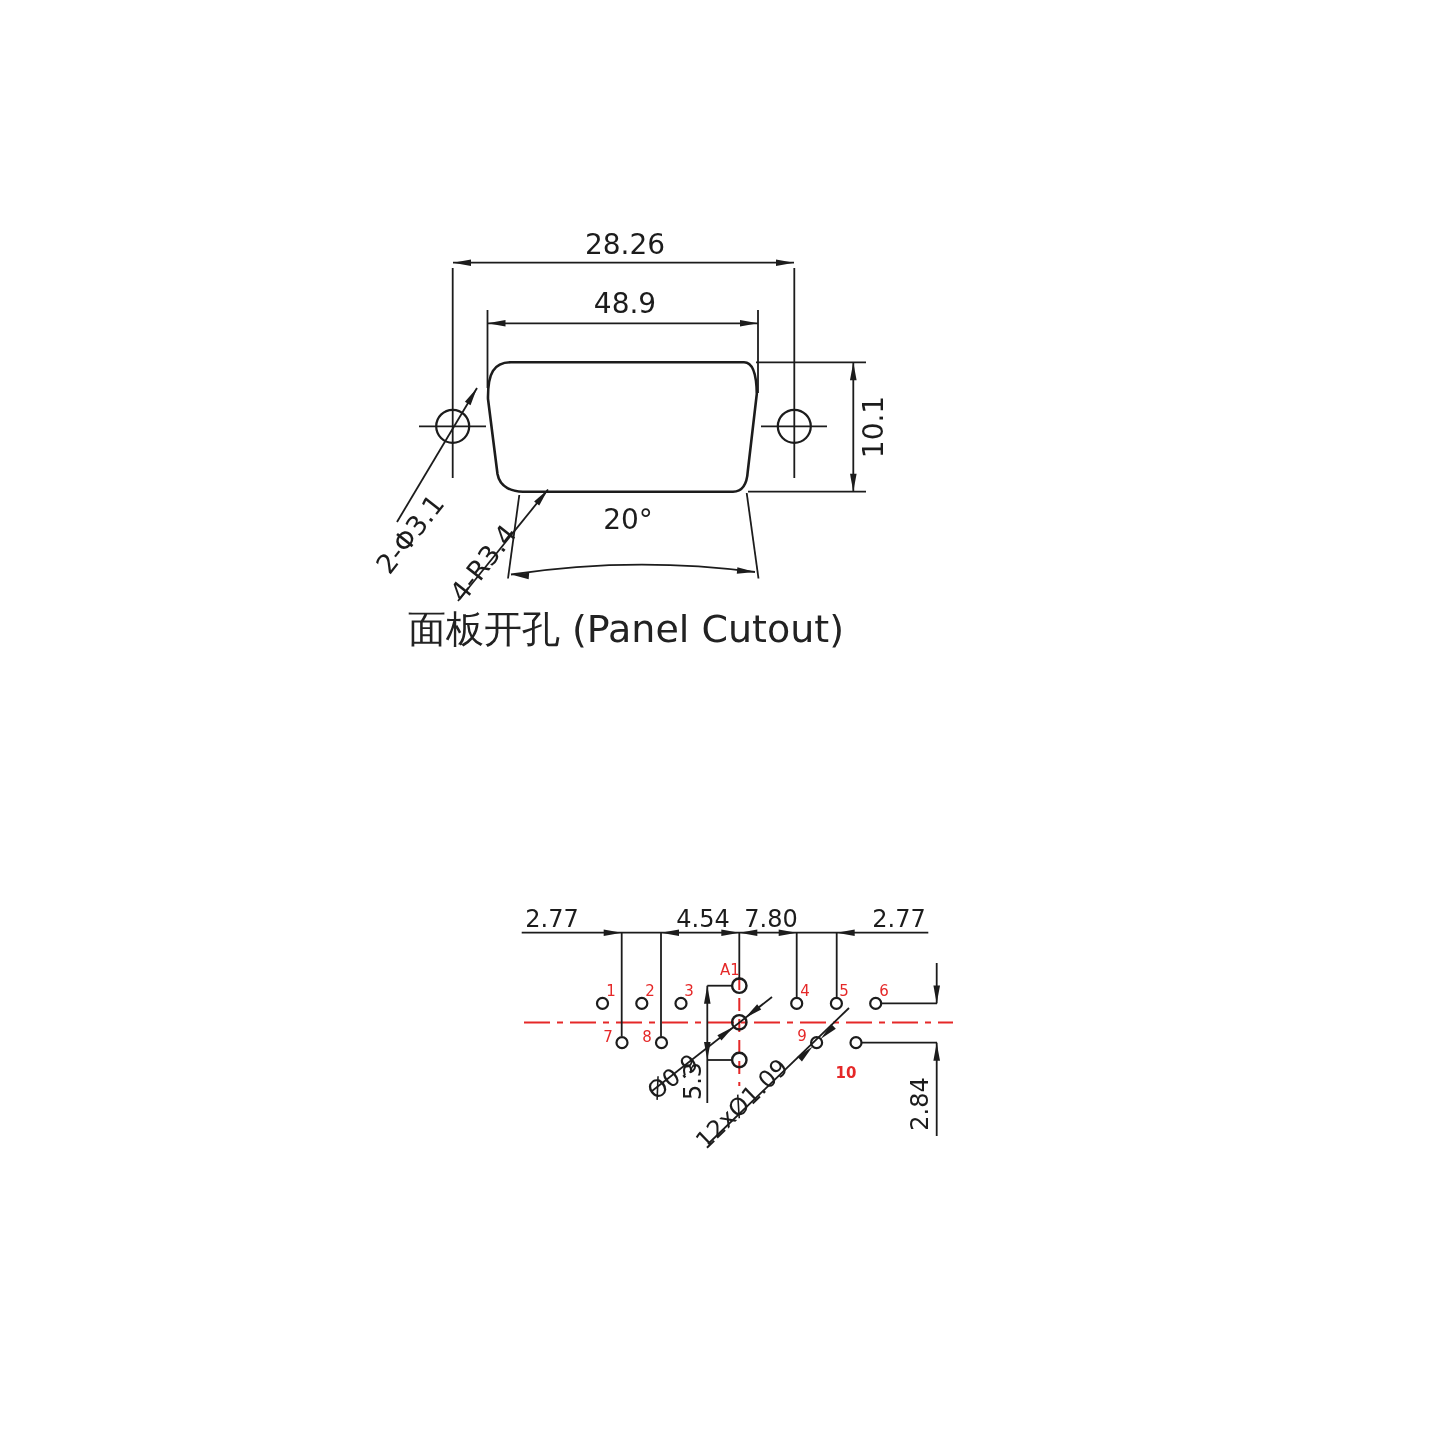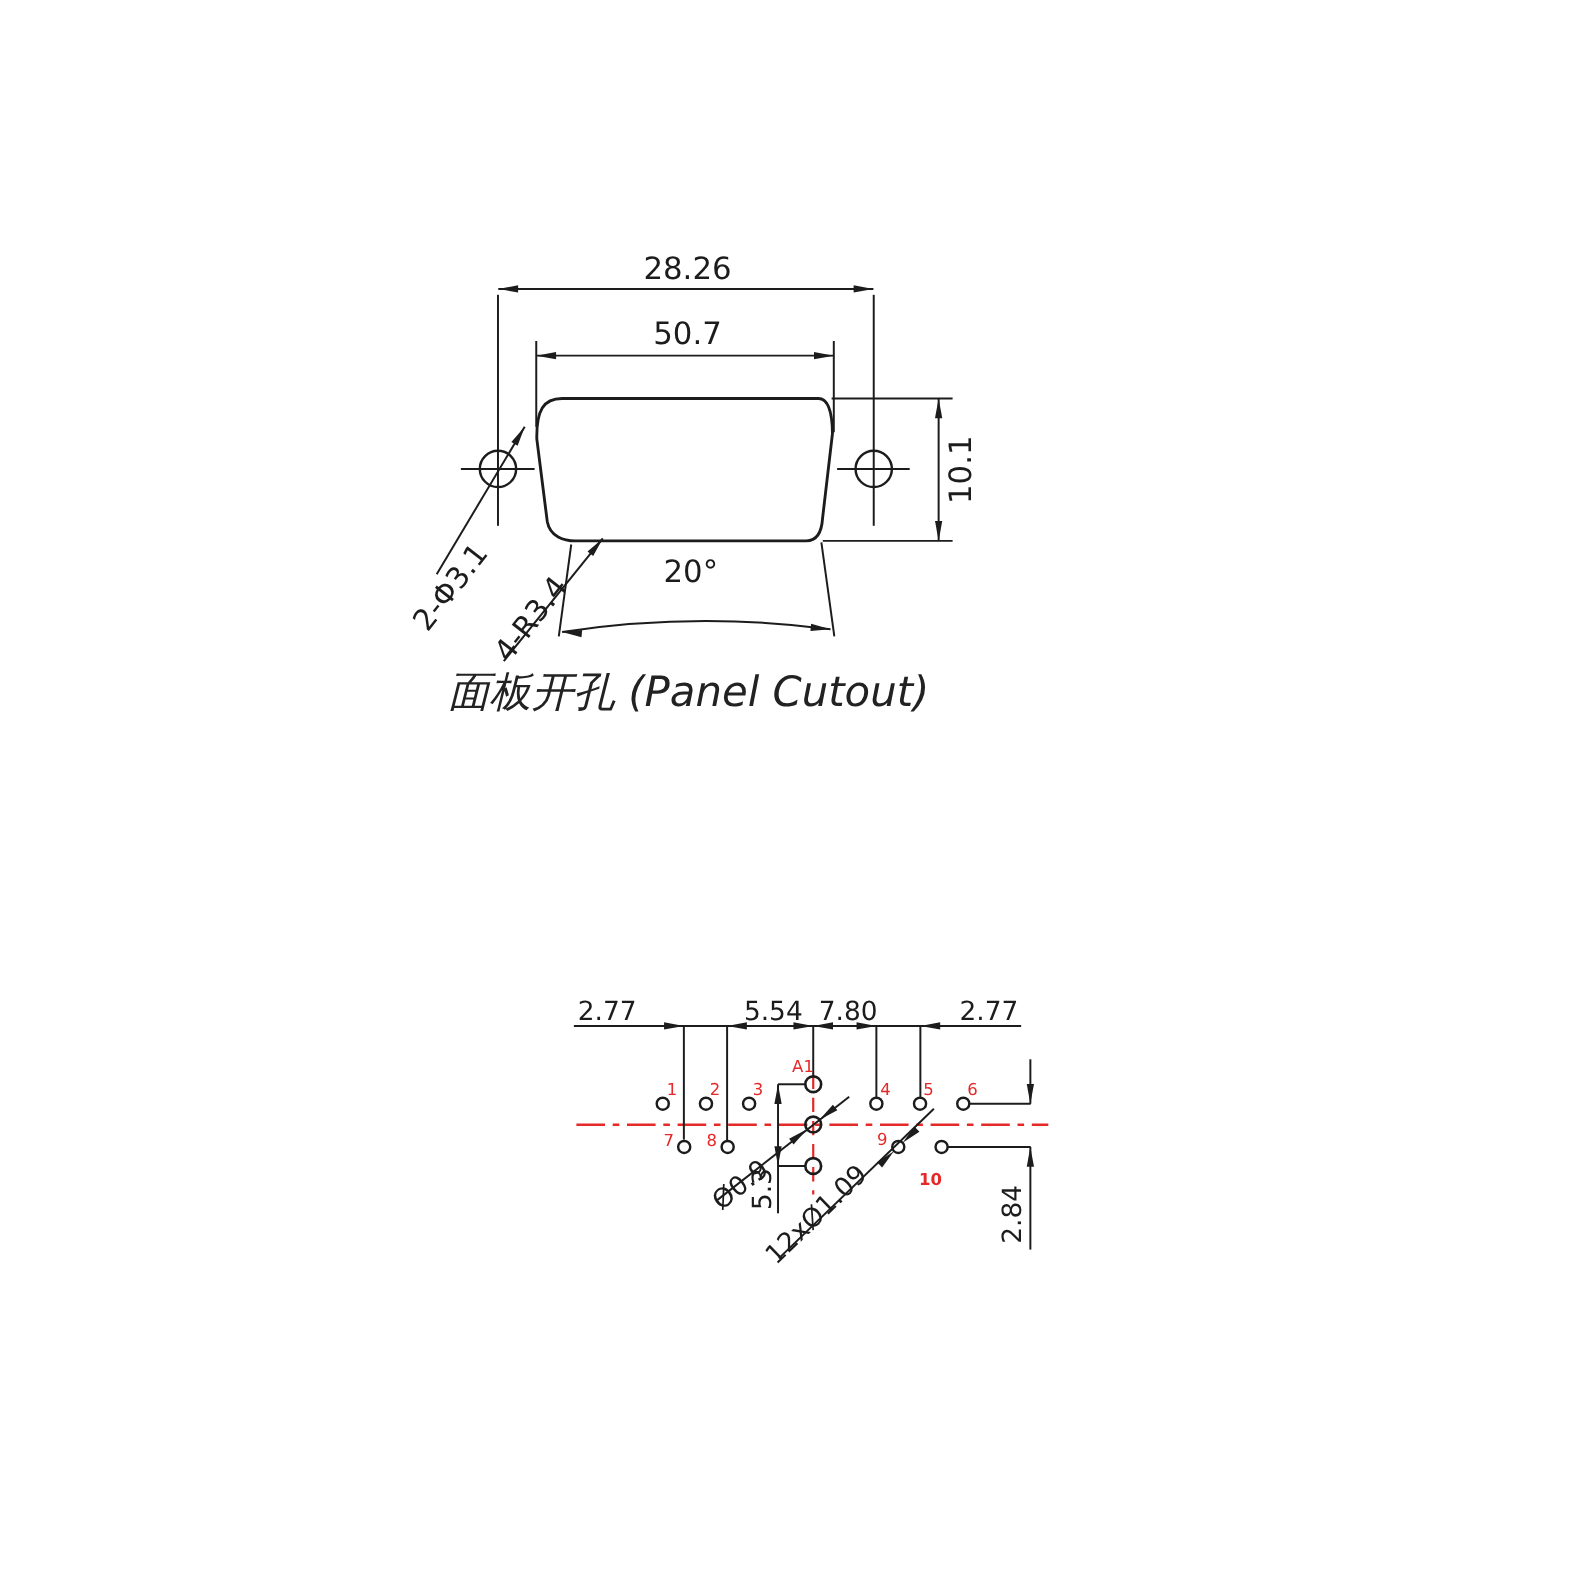--- a/index.html
+++ b/index.html
@@ -7,21 +7,21 @@
           font-family:"DejaVu Sans","Liberation Sans",sans-serif;}
   svg{position:absolute;left:0;top:0;}
   .t{position:absolute;transform:translate(-50%,-50%);white-space:nowrap;color:#1c1c1c;
      font-family:"DejaVu Sans","Liberation Sans",sans-serif;line-height:1;}
   .dim-panel{font-size:28px;}
   .dim-pcb{font-size:24px;}
   .rot90{transform:translate(-50%,-50%) rotate(-90deg);}
   .rot52{transform:translate(-50%,-50%) rotate(-52deg);}
   .rot38{transform:translate(-50%,-50%) rotate(-38deg);}
   .rot44{transform:translate(-50%,-50%) rotate(-44deg);}
-  .title{font-size:38px;color:#222;font-style:italic;}
+  .title{font-size:38px;color:#222;}
   .pin-label{font-size:15px;color:#e52828;}
   .watermark{position:absolute;left:518px;top:936px;font-size:82px;font-weight:700;
              letter-spacing:3px;color:#eaeaea;z-index:0;}
   .drawline{stroke:#1c1c1c;fill:none;}
   .redline{stroke:#e52828;fill:none;}
 </style>
 </head>
 <body>
 
 <div class="canvas">
@@ -131,29 +131,29 @@
       <polygon points="0,0 -18,3.3 -18,-3.3" transform="translate(936.7,1003.4) rotate(90)"></polygon>
       <polygon points="0,0 -18,3.3 -18,-3.3" transform="translate(936.7,1042.7) rotate(-90)"></polygon>
       <polygon points="0,0 -18,3.3 -18,-3.3" transform="translate(733.6,1026.7) rotate(-38)"></polygon>
       <polygon points="0,0 -18,3.3 -18,-3.3" transform="translate(745,1017.9) rotate(142)"></polygon>
       <polygon points="0,0 -18,3.3 -18,-3.3" transform="translate(812.6,1046.5) rotate(-44)"></polygon>
       <polygon points="0,0 -18,3.3 -18,-3.3" transform="translate(820.6,1038.9) rotate(136)"></polygon>
     </g>
   </svg>
 
   <span class="t dim-panel" style="left:625px;top:245px;">28.26</span>
-  <span class="t dim-panel" style="left:625px;top:304px;">50.7</span>
+  <span class="t dim-panel" style="left:625px;top:304px;">48.9</span>
   <span class="t dim-panel rot90" style="left:874px;top:427px;">10.1</span>
   <span class="t dim-panel rot52" style="left:410px;top:534px;font-size:27px;">2-Φ3.1</span>
   <span class="t dim-panel rot52" style="left:483px;top:563px;font-size:27px;">4-R3.4</span>
   <span class="t dim-panel" style="left:628px;top:520px;">20°</span>
   <span class="t title" style="left:626px;top:629px;">面板开孔 (Panel Cutout)</span>
 
   <span class="t dim-pcb" style="left:552px;top:919px;">2.77</span>
-  <span class="t dim-pcb" style="left:703px;top:919px;">5.54</span>
+  <span class="t dim-pcb" style="left:703px;top:919px;">4.54</span>
   <span class="t dim-pcb" style="left:771px;top:919px;">7.80</span>
   <span class="t dim-pcb" style="left:899px;top:919px;">2.77</span>
   <span class="t dim-pcb rot90" style="left:920px;top:1104px;">2.84</span>
   <span class="t dim-pcb rot90" style="left:693px;top:1081px;">5.3</span>
   <span class="t dim-pcb rot38" style="left:673px;top:1077px;">Ø0.9</span>
   <span class="t dim-pcb rot44" style="left:742px;top:1104px;">12xØ1.09</span>
 
   <span class="t pin-label" style="left:730px;top:970px;text-align:right;">A1</span>
   <span class="t pin-label" style="left:611px;top:991px;">1</span>
   <span class="t pin-label" style="left:650px;top:991px;">2</span>

